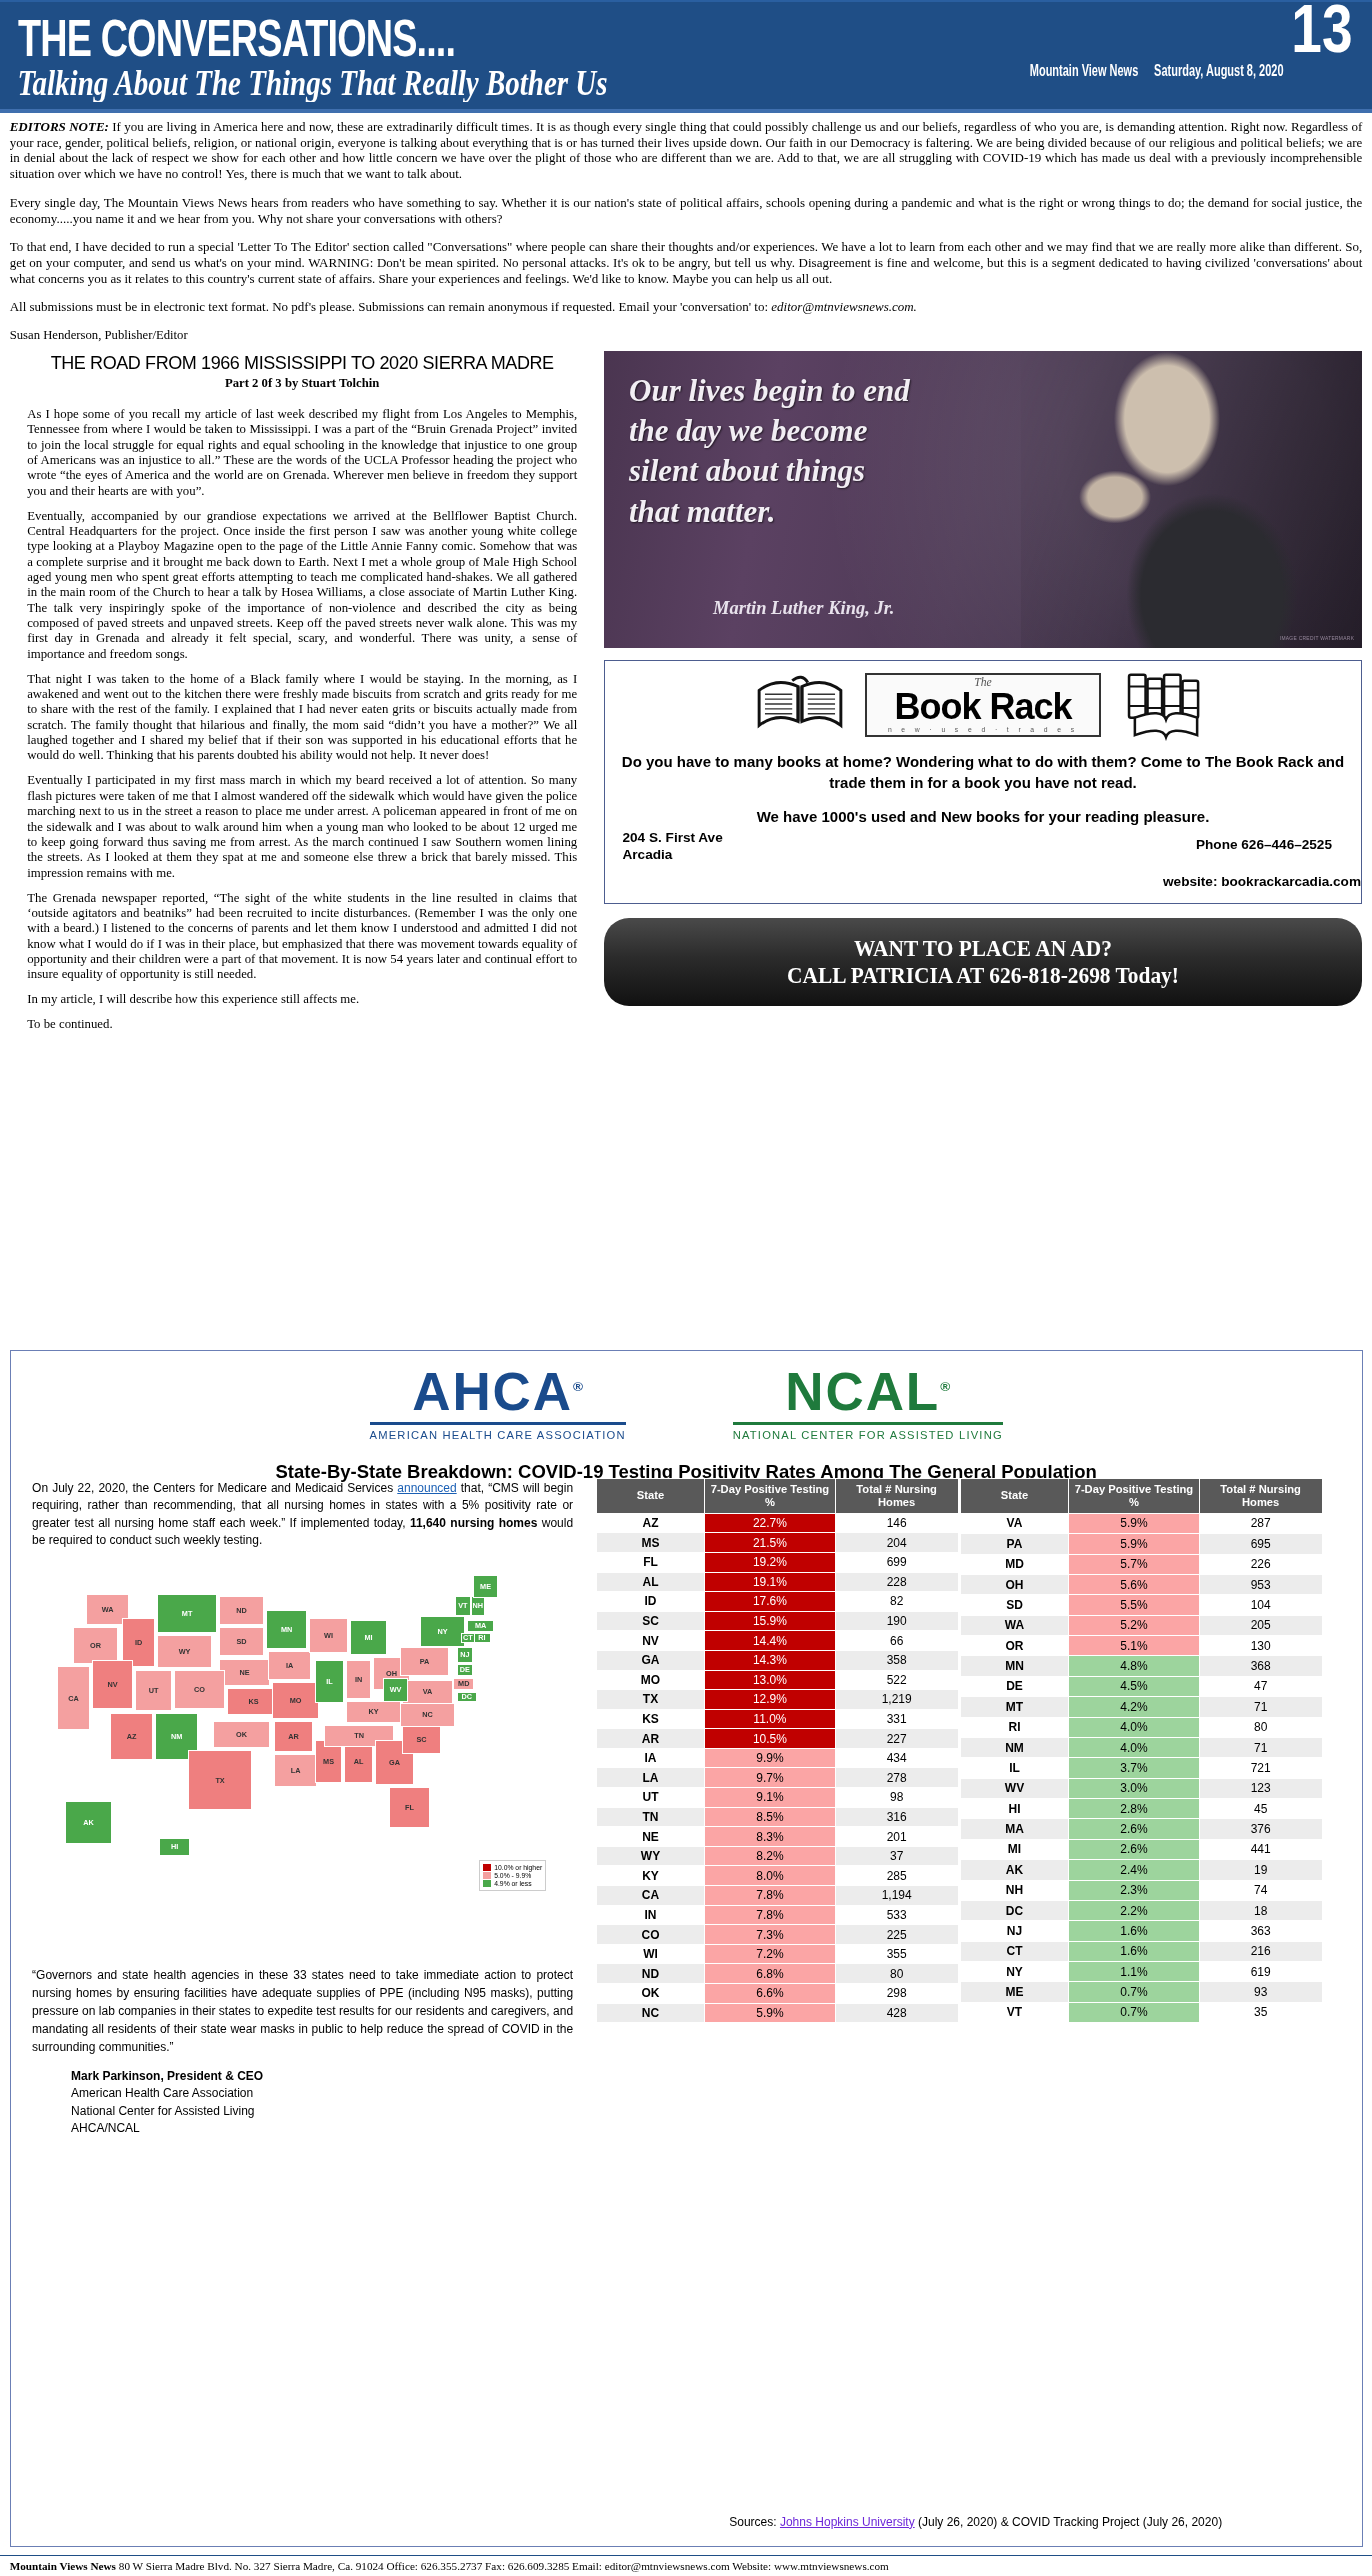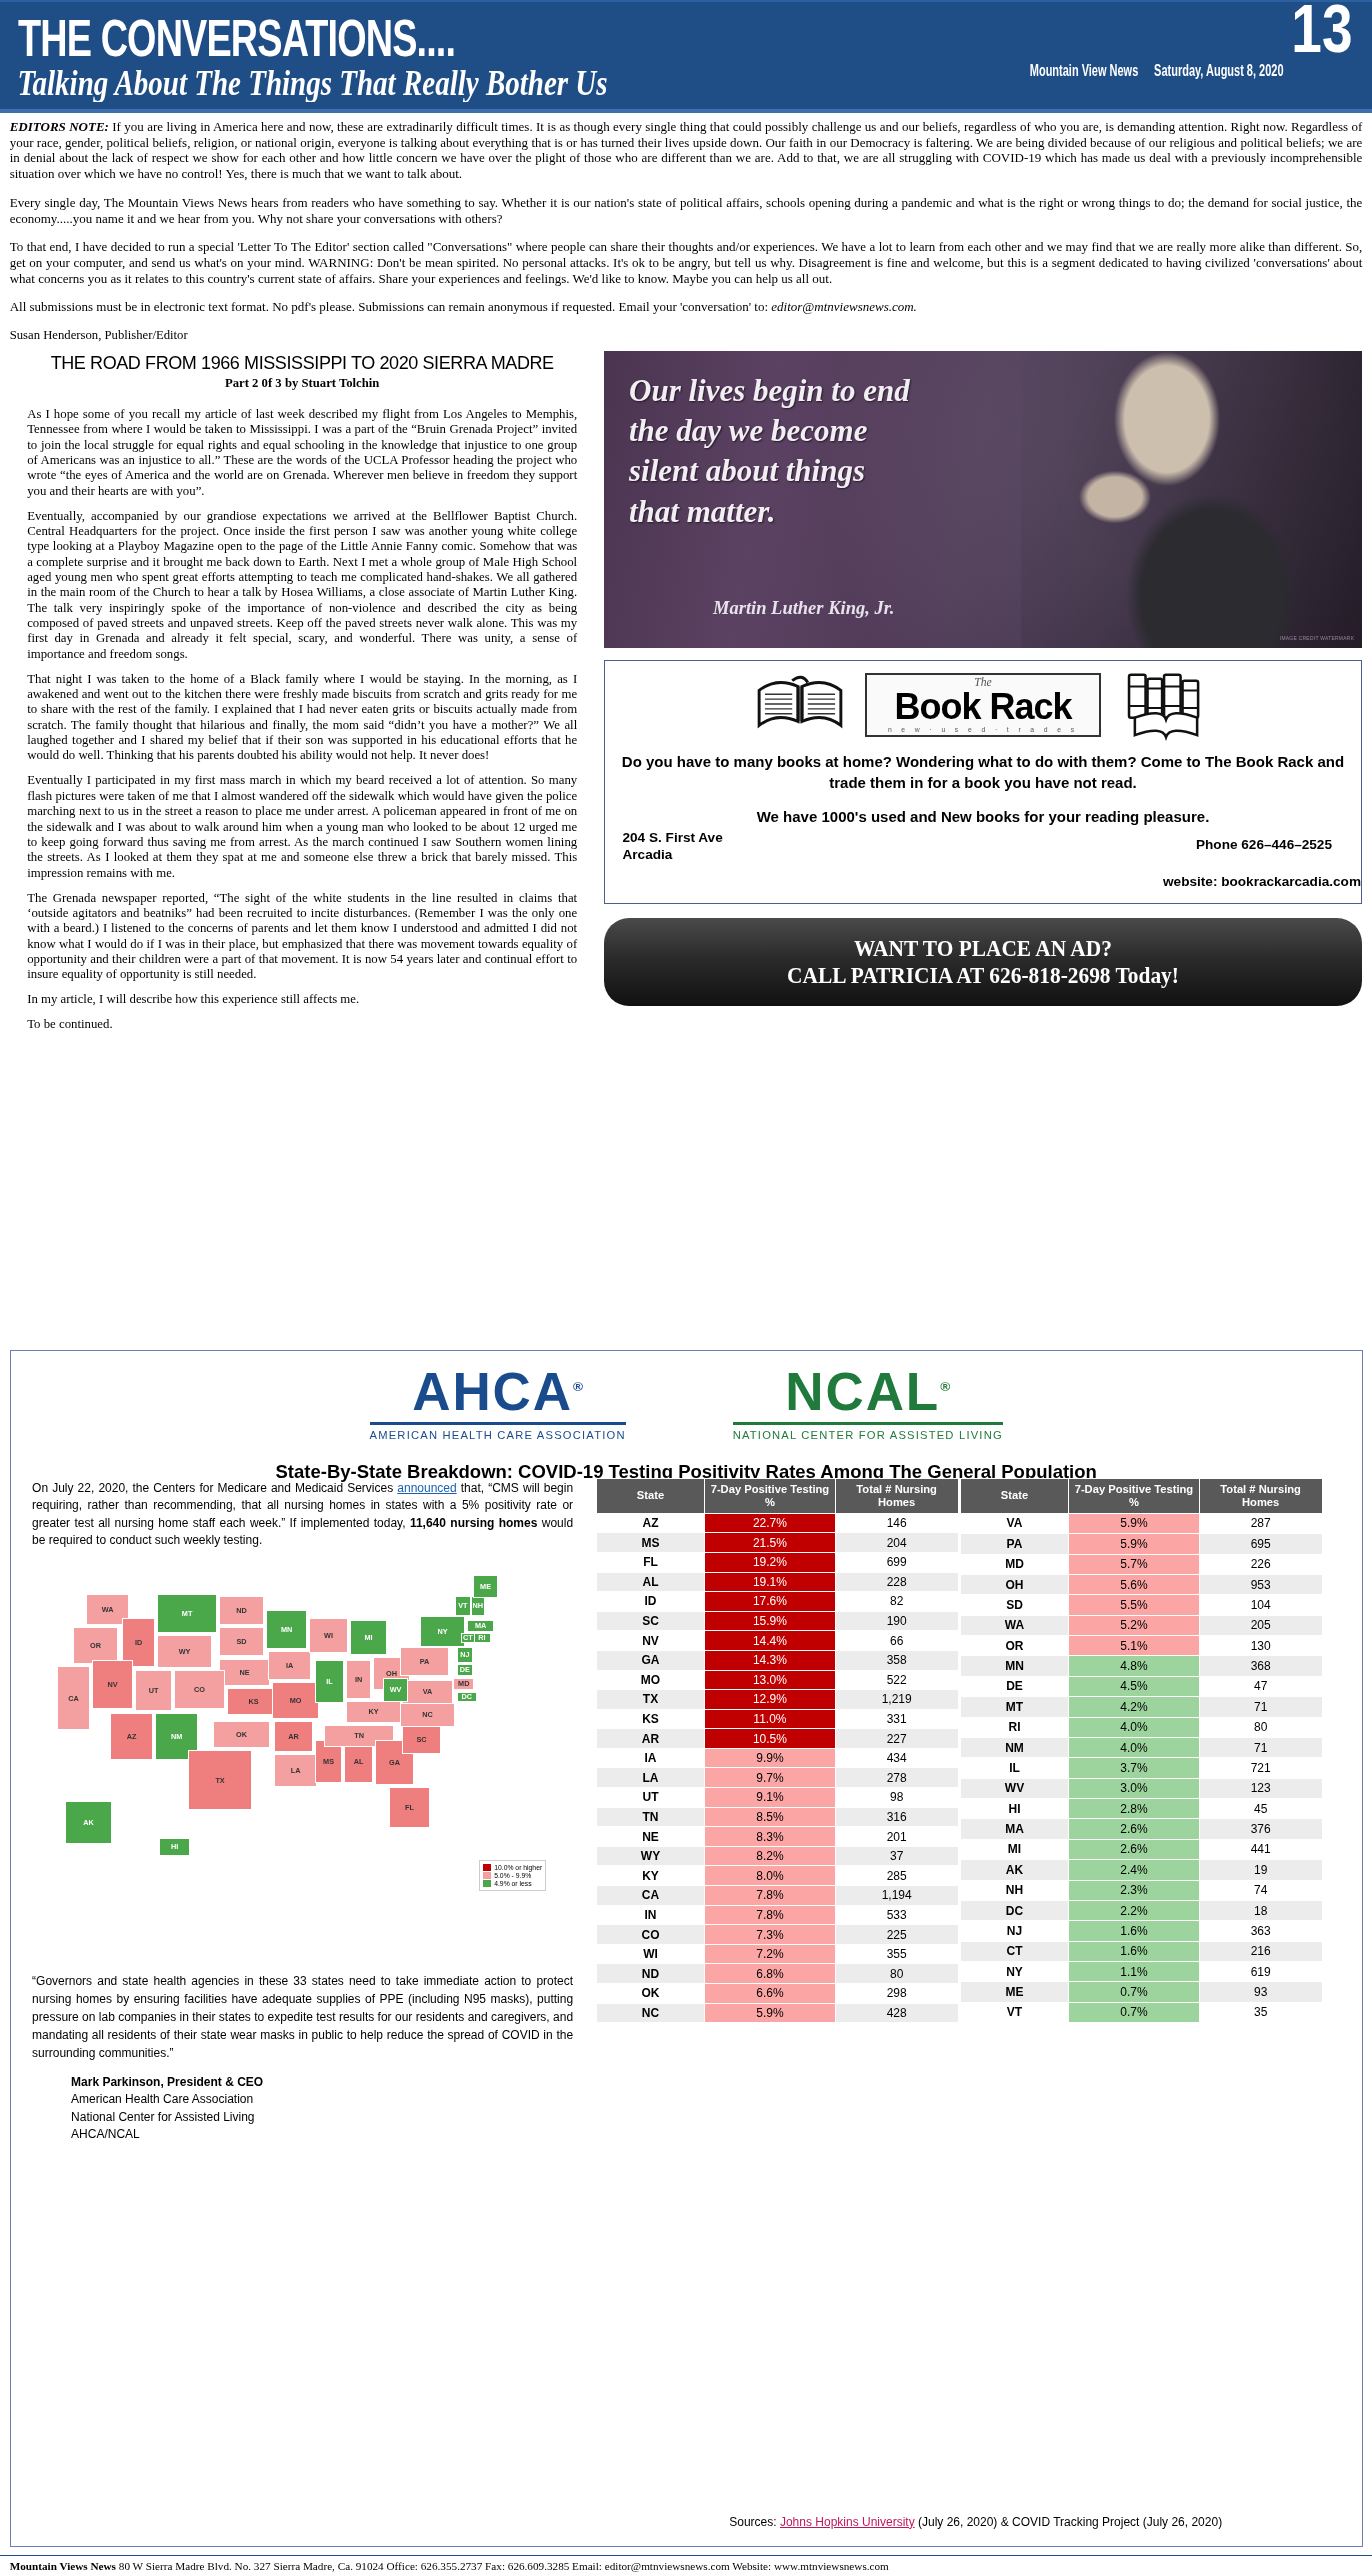--- a/index.html
+++ b/index.html
@@ -219,21 +219,21 @@
   .grn  { background:#4aa84a; color:#fff; }
   #map-legend {
     position:absolute; right:27px; bottom:62px;
     font-family:"Liberation Sans", sans-serif; font-size:6.8px;
     background:#fff; padding:1.9px 2.9px; border:1px solid #ccc;
   }
   #map-legend div { display:flex; align-items:center; gap:2.9px; margin:1px 0; }
   #map-legend i { width:8.8px; height:6.8px; display:inline-block; }
 
   #ahca-quote {
-    margin-top:19px;
+    margin-top:13px;
     font-family:"Liberation Sans", sans-serif;
     font-size:12px; line-height:1.5; text-align:justify;
   }
   #ahca-sig { margin-top:11.7px; font-family:"Liberation Sans", sans-serif; font-size:12px; line-height:1.45;margin-left:39px; }
   #ahca-sig .nm { font-weight:bold; }
 
   
   #tables { position:absolute; left:585px; top:127px; width:750px; display:flex; gap:1px; }
   table.cov { border-collapse:collapse; width:363px; font-family:"Liberation Sans", sans-serif; }
   table.cov th {
@@ -248,21 +248,21 @@
   table.cov tr:nth-child(even) td.homes { background:#ececec; }
   table.cov tr:nth-child(odd) td.state,
   table.cov tr:nth-child(odd) td.homes { background:#ffffff; }
   td.pct-dark  { background:#c00000; color:#fff; }
   td.pct-light { background:#fba5a5; color:#000; }
   td.pct-green { background:#9dd49d; color:#000; }
   #sources {
     position:absolute; left:585px; bottom:17.5px; width:760px;
     font-family:"Liberation Sans", sans-serif; font-size:12px; text-align:center;
   }
-  #sources a { color:#be185d; text-decoration:underline; }
+  #sources a { color:#6d28d9; text-decoration:underline; }
 
   
   #footer {
     position:absolute; left:0; bottom:0; width:1372px;
     border-top:1.9px solid #1f4e86;
     font-family:"Liberation Serif", serif;
     font-size:11.2px;
     padding:3.9px 9.7px;
   }
   #footer b { font-weight:bold; }

